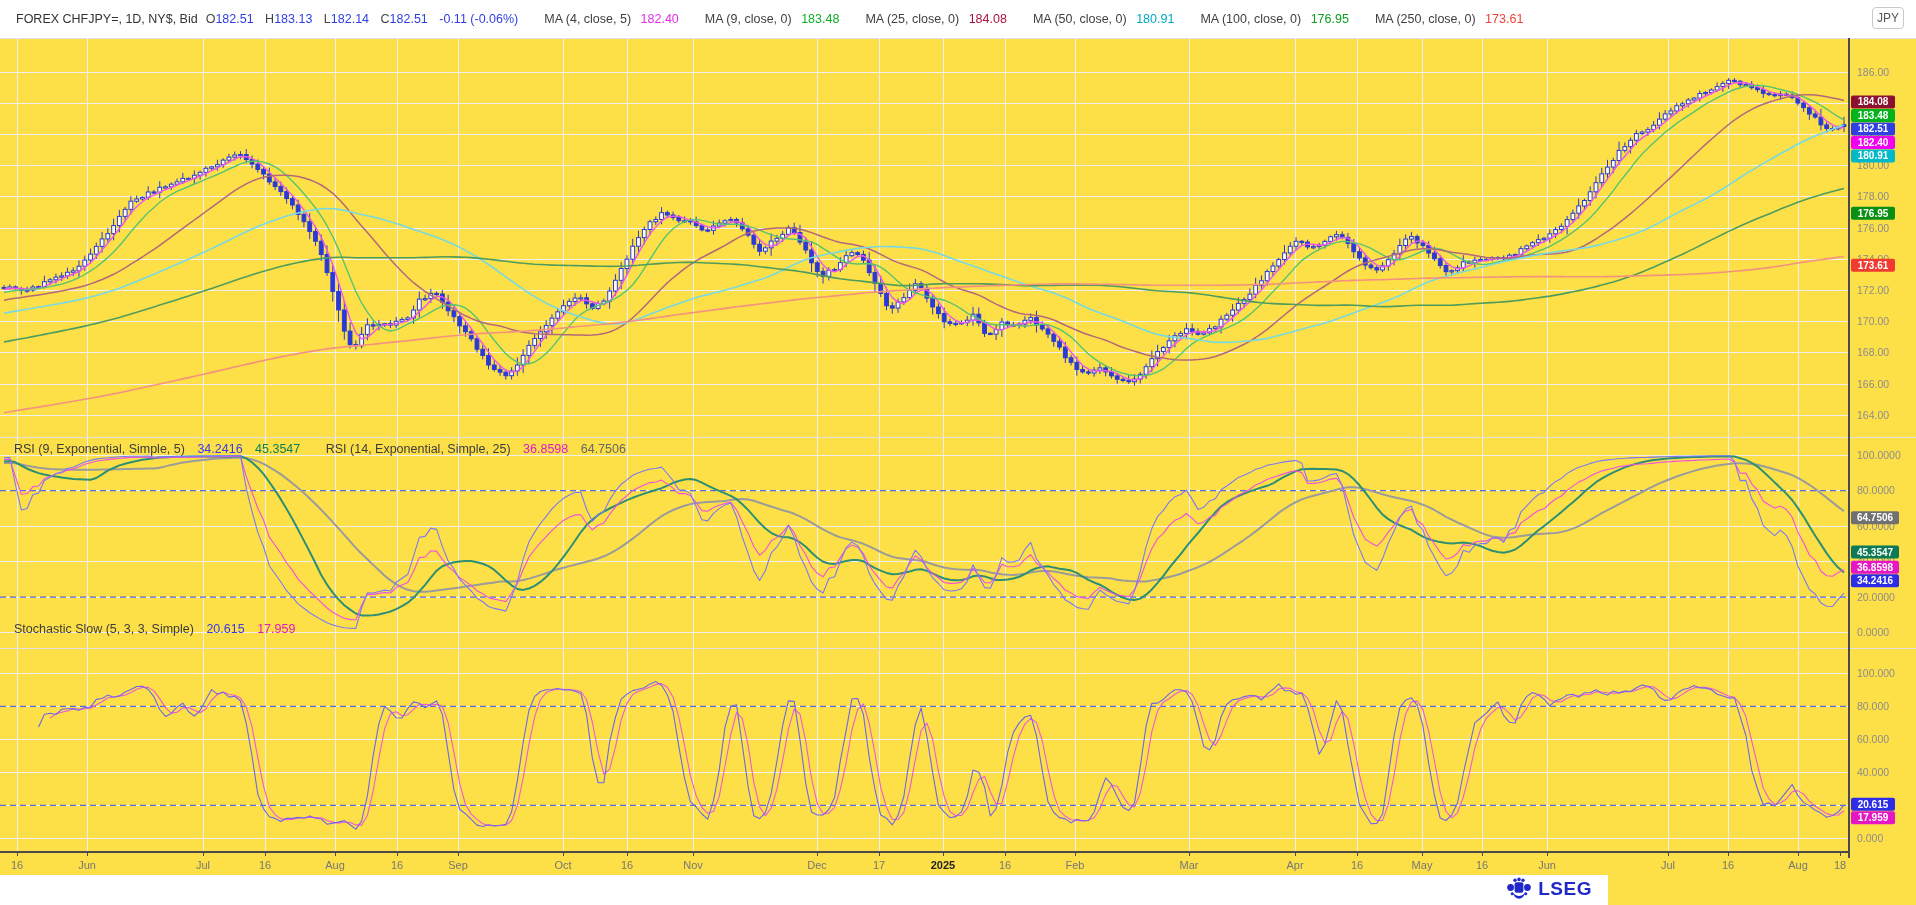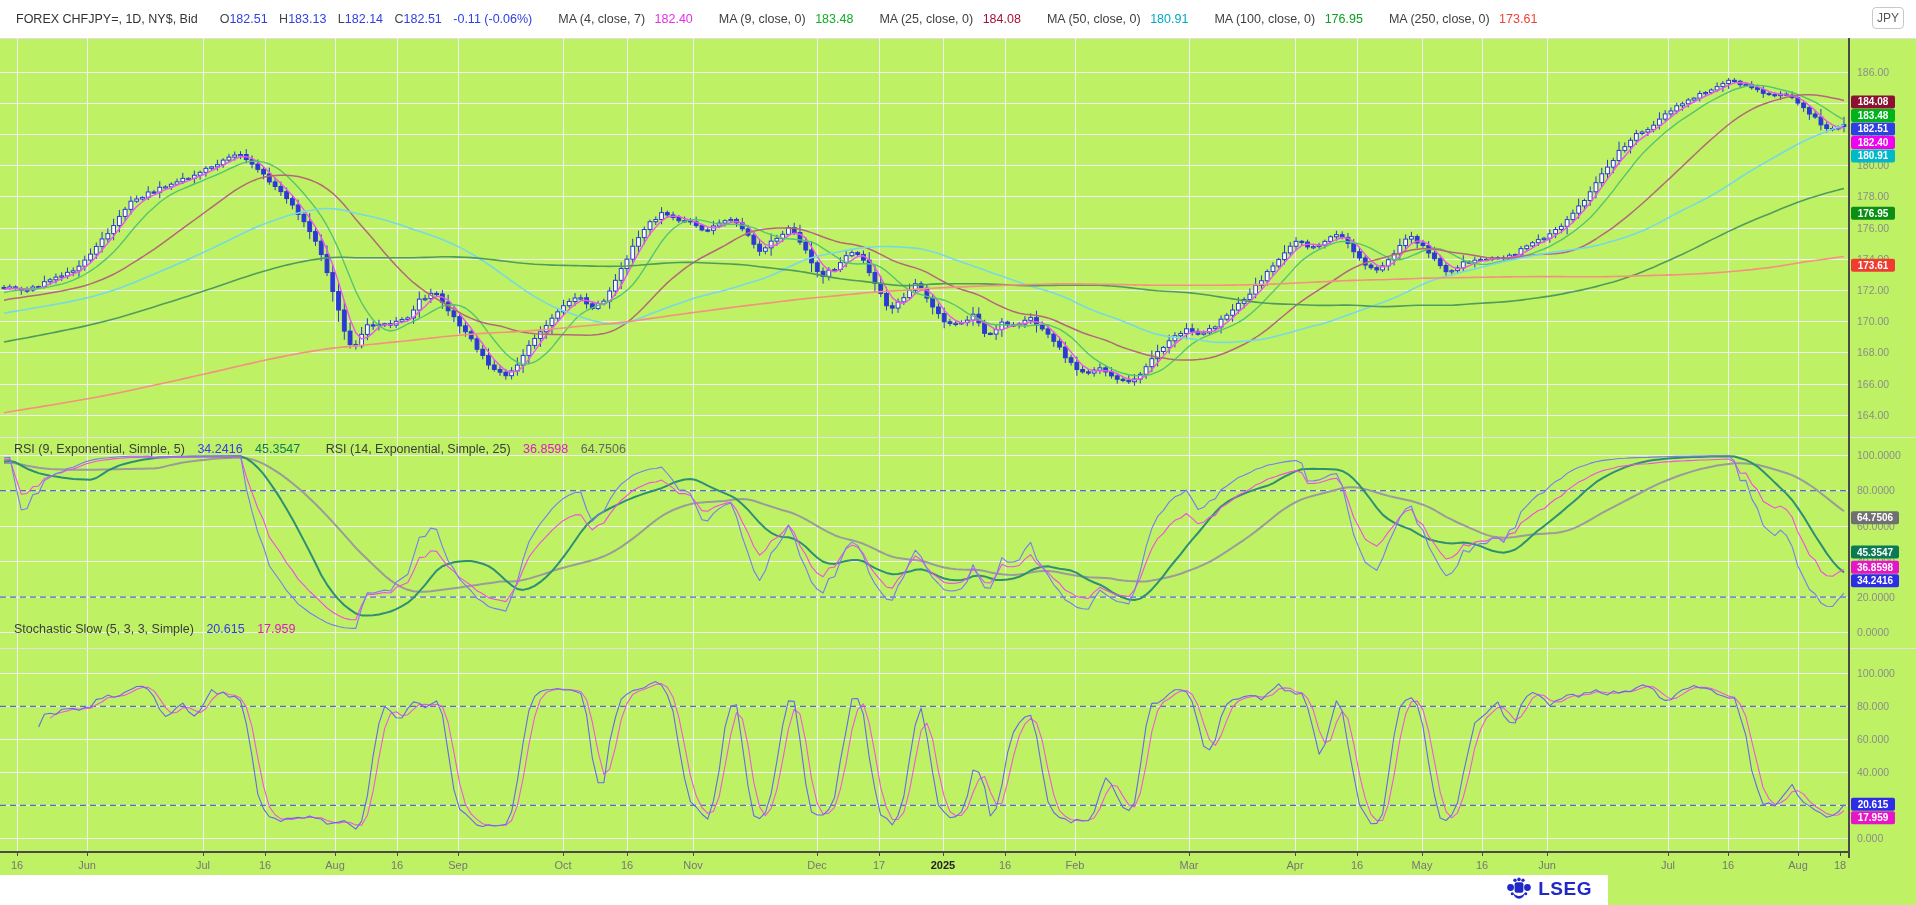--- a/index.html
+++ b/index.html
@@ -1,22 +1,22 @@
 <!DOCTYPE html>
 <html><head>
 <meta charset="utf-8">
 <style>
   html,body{margin:0;padding:0;background:#fff;width:1916px;height:905px;overflow:hidden;
     font-family:"Liberation Sans",sans-serif;-webkit-font-smoothing:antialiased;}
-  #app{position:relative;width:1916px;height:905px;background:#bef264;}
+  #app{position:relative;width:1916px;height:905px;background:#fde047;}
   
   #hdr{position:absolute;top:0;left:0;width:1916px;height:38px;background:#fff;
        border-bottom:1px solid #e1e1e1;display:flex;align-items:center;font-size:12.5px;color:#3f3f3f;}
   #hdr .title{margin-left:16px;font-weight:400;color:#333;white-space:nowrap;}
-  #hdr .quote{margin-left:14px;white-space:nowrap;}
+  #hdr .quote{white-space:nowrap;}
   #hdr .quote .lbl{color:#444;margin-left:8px;}
   #hdr .quote .val{color:#2e3fe3;}
   .legend-item{margin-left:26px;white-space:nowrap;padding-left:0;}
   .legend-item .lbl{color:#404040;}
   .legend-item .val{margin-left:6px;font-weight:400;}
   #jpy-chip{position:absolute;top:7px;right:12px;border:1px solid #c9c9c9;border-radius:4px;
        padding:3px 4px;font-size:12px;color:#555;background:#fff;}
   
   .panel-legend{position:absolute;left:14px;font-size:12.5px;color:#3c3c3c;white-space:nowrap;z-index:5;}
   .panel-legend .val{margin-left:9px;}
@@ -35,21 +35,21 @@
   <div id="hdr">
     <span class="title">FOREX CHFJPY=, 1D, NY$, Bid</span>
     <span class="quote">
       <span class="lbl">O</span><span class="val" style="color: rgb(46, 63, 227);">182.51</span>
       <span class="lbl">H</span><span class="val" style="color: rgb(46, 63, 227);">183.13</span>
       <span class="lbl">L</span><span class="val" style="color: rgb(46, 63, 227);">182.14</span>
       <span class="lbl">C</span><span class="val" style="color: rgb(46, 63, 227);">182.51</span>
       <span class="val" style="margin-left: 8px; color: rgb(46, 63, 227);">-0.11 (-0.06%)</span>
     </span>
     <span class="legend-item">
-      <span class="lbl">MA (4, close, 7)</span>
+      <span class="lbl">MA (4, close, 5)</span>
       <span class="val" style="color: rgb(230, 46, 230);">182.40</span>
     </span>
     <span class="legend-item">
       <span class="lbl">MA (9, close, 0)</span>
       <span class="val" style="color: rgb(15, 174, 36);">183.48</span>
     </span>
     <span class="legend-item">
       <span class="lbl">MA (25, close, 0)</span>
       <span class="val" style="color: rgb(165, 18, 58);">184.08</span>
     </span>

